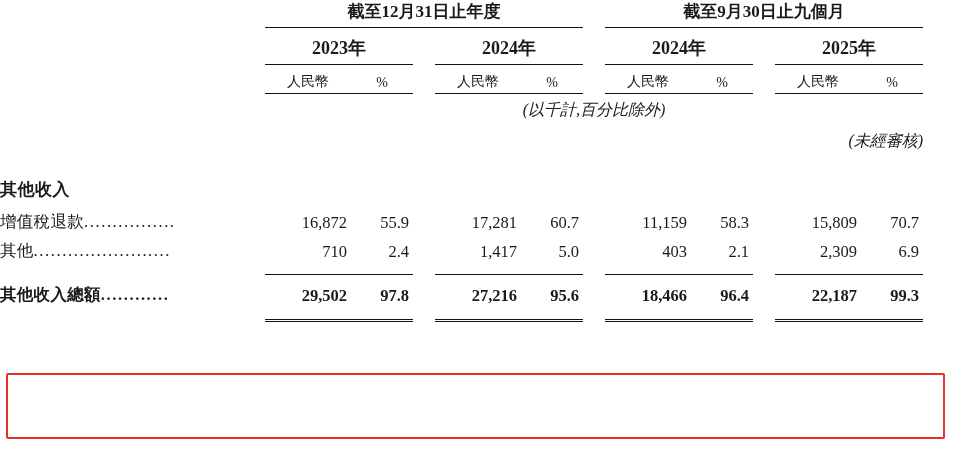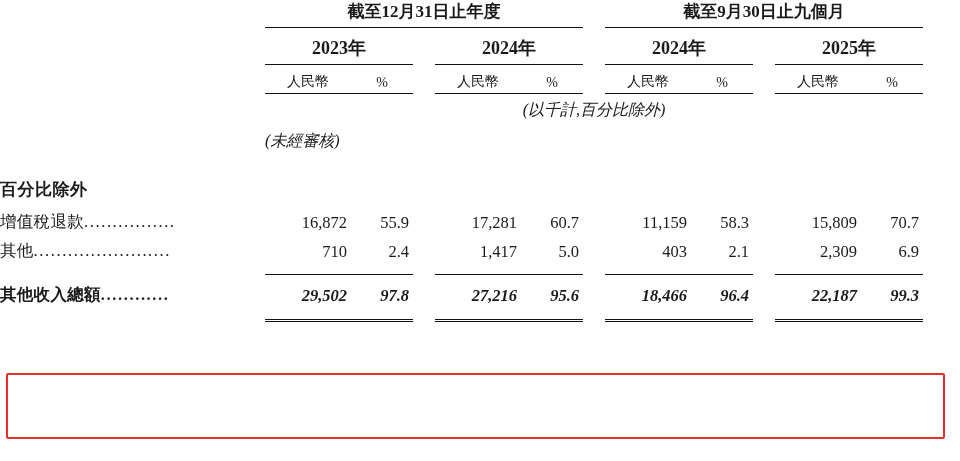--- a/index.html
+++ b/index.html
@@ -70,21 +70,21 @@
     border-bottom: 1.1px solid #111;
   }
   .spacer-row td { height: 8px; }
   .note {
     text-align: center;
     font-style: italic;
     font-size: 16px;
     padding-top: 6px;
   }
   .note2 {
-    text-align: left;
+    text-align: right;
     font-style: italic;
     font-size: 16px;
     padding-top: 10px;
   }
   .section-title {
     font-weight: bold;
     font-size: 17px;
     padding-top: 26px;
     padding-bottom: 6px;
     letter-spacing: 0.5px;
@@ -104,21 +104,21 @@
   
   .subrule td.uline {
     border-bottom: 1.1px solid #111;
     height: 9px;
   }
   .total-row td {
     font-weight: bold;
     padding-top: 9px;
     padding-bottom: 5px;
   }
-  .total-row .num, .total-row .pct { font-weight: bold; font-style: italic; }
+  .total-row .num, .total-row .pct { font-weight: bold; }
   .dblrule td.dline {
     height: 8px;
     border-bottom: 3px double #111;
   }
 
   
   .redbox {
     position: absolute;
     left: 6px;
     top: 373px;
@@ -197,21 +197,21 @@
       <tr>
         <td></td>
         <td class="note" colspan="11">(以千計,百分比除外)</td>
       </tr>
       <tr>
         <td></td>
         <td class="note2" colspan="11">(未經審核)</td>
       </tr>
 
       <tr>
-        <td class="section-title" colspan="12">百分比除外</td>
+        <td class="section-title" colspan="12">其他收入</td>
       </tr>
 
       <tr class="data-row">
         <td class="row-label"><span>增值稅退款</span><span class="dots">................</span></td>
         <td class="num">16,872</td>
         <td class="pct">55.9</td>
         <td></td>
         <td class="num">17,281</td>
         <td class="pct">60.7</td>
         <td></td>

